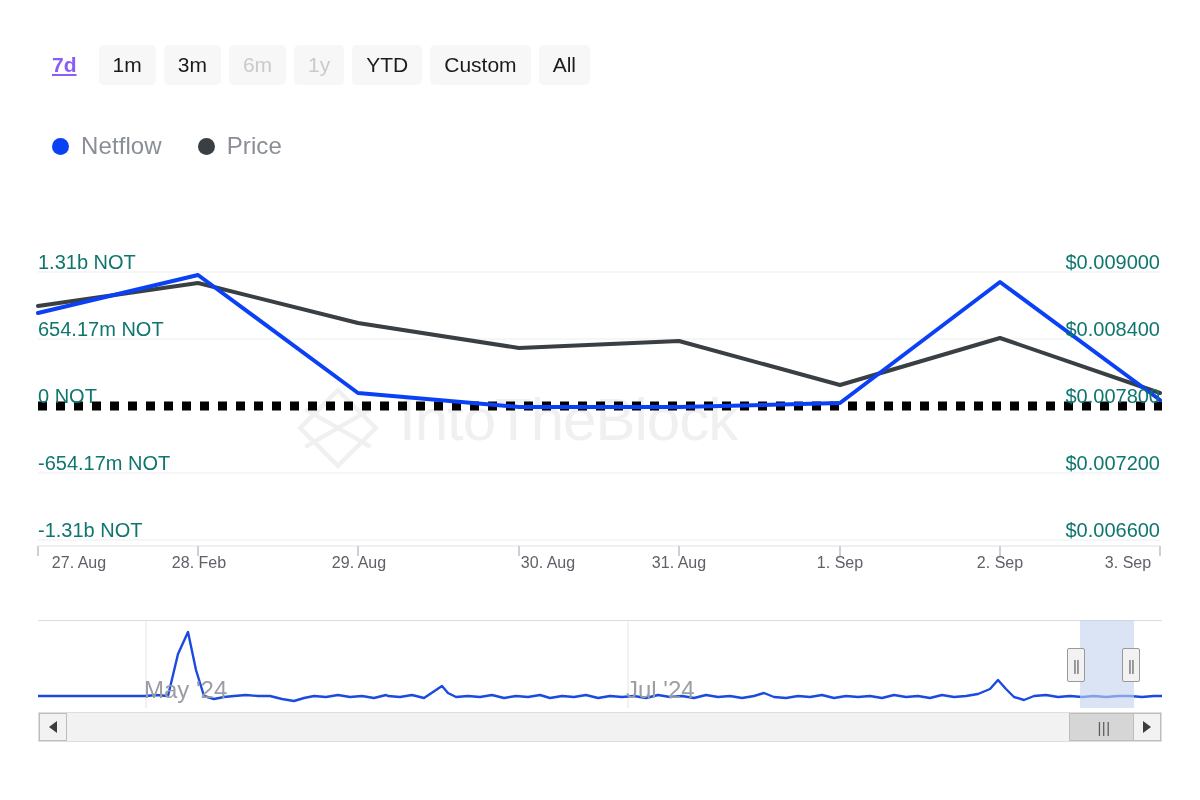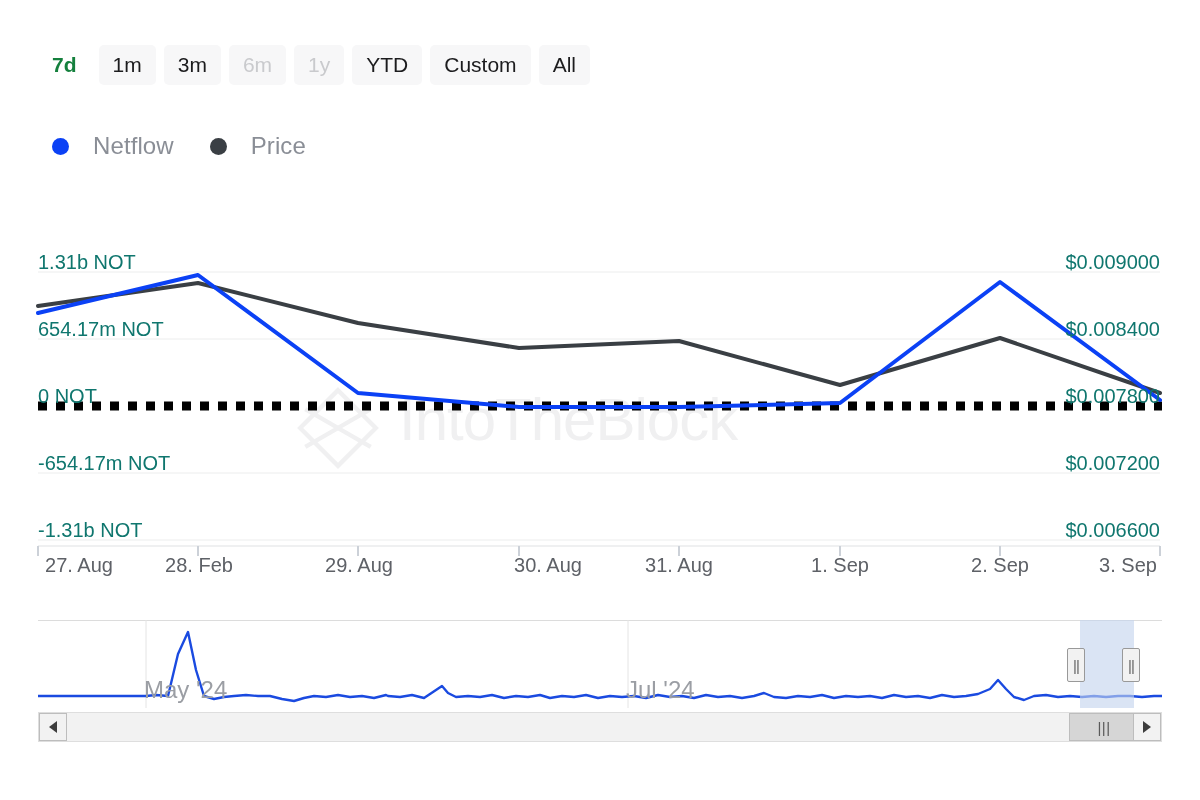--- a/index.html
+++ b/index.html
@@ -37,40 +37,41 @@
     font-size: 21px;
     line-height: 40px;
     text-align: center;
     cursor: pointer;
     box-sizing: border-box;
     white-space: nowrap;
   }
   .range-btn.active {
     background: #ffffff;
     font-weight: bold;
-    color: #15803d;
+    color: #8b5cf6;
+    text-decoration: underline;
   }
   .range-btn.disabled {
     color: #c9cacd;
     cursor: default;
   }
 
   
   .legend {
     position: absolute;
     left: 52px;
     top: 132px;
     display: flex;
     align-items: center;
     gap: 36px;
   }
   .legend-item {
     display: flex;
     align-items: center;
-    gap: 24px;
+    gap: 12px;
     cursor: pointer;
   }
   .legend-dot {
     width: 17px;
     height: 17px;
     border-radius: 50%;
     display: block;
   }
   .legend-label {
     font-size: 24px;
@@ -91,21 +92,21 @@
     position: absolute;
     font-size: 20px;
     color: #0f766e;
     white-space: nowrap;
   }
   .axis-label.left  { left: 38px; }
   .axis-label.right { right: 40px; text-align: right; }
 
   .xtick-label {
     position: absolute;
-    font-size: 20px;
+    font-size: 16px;
     color: #5e6167;
     white-space: nowrap;
     transform: translateX(-50%);
     top: 554px;
   }
 
   
   .watermark {
     position: absolute;
     left: 295px;

